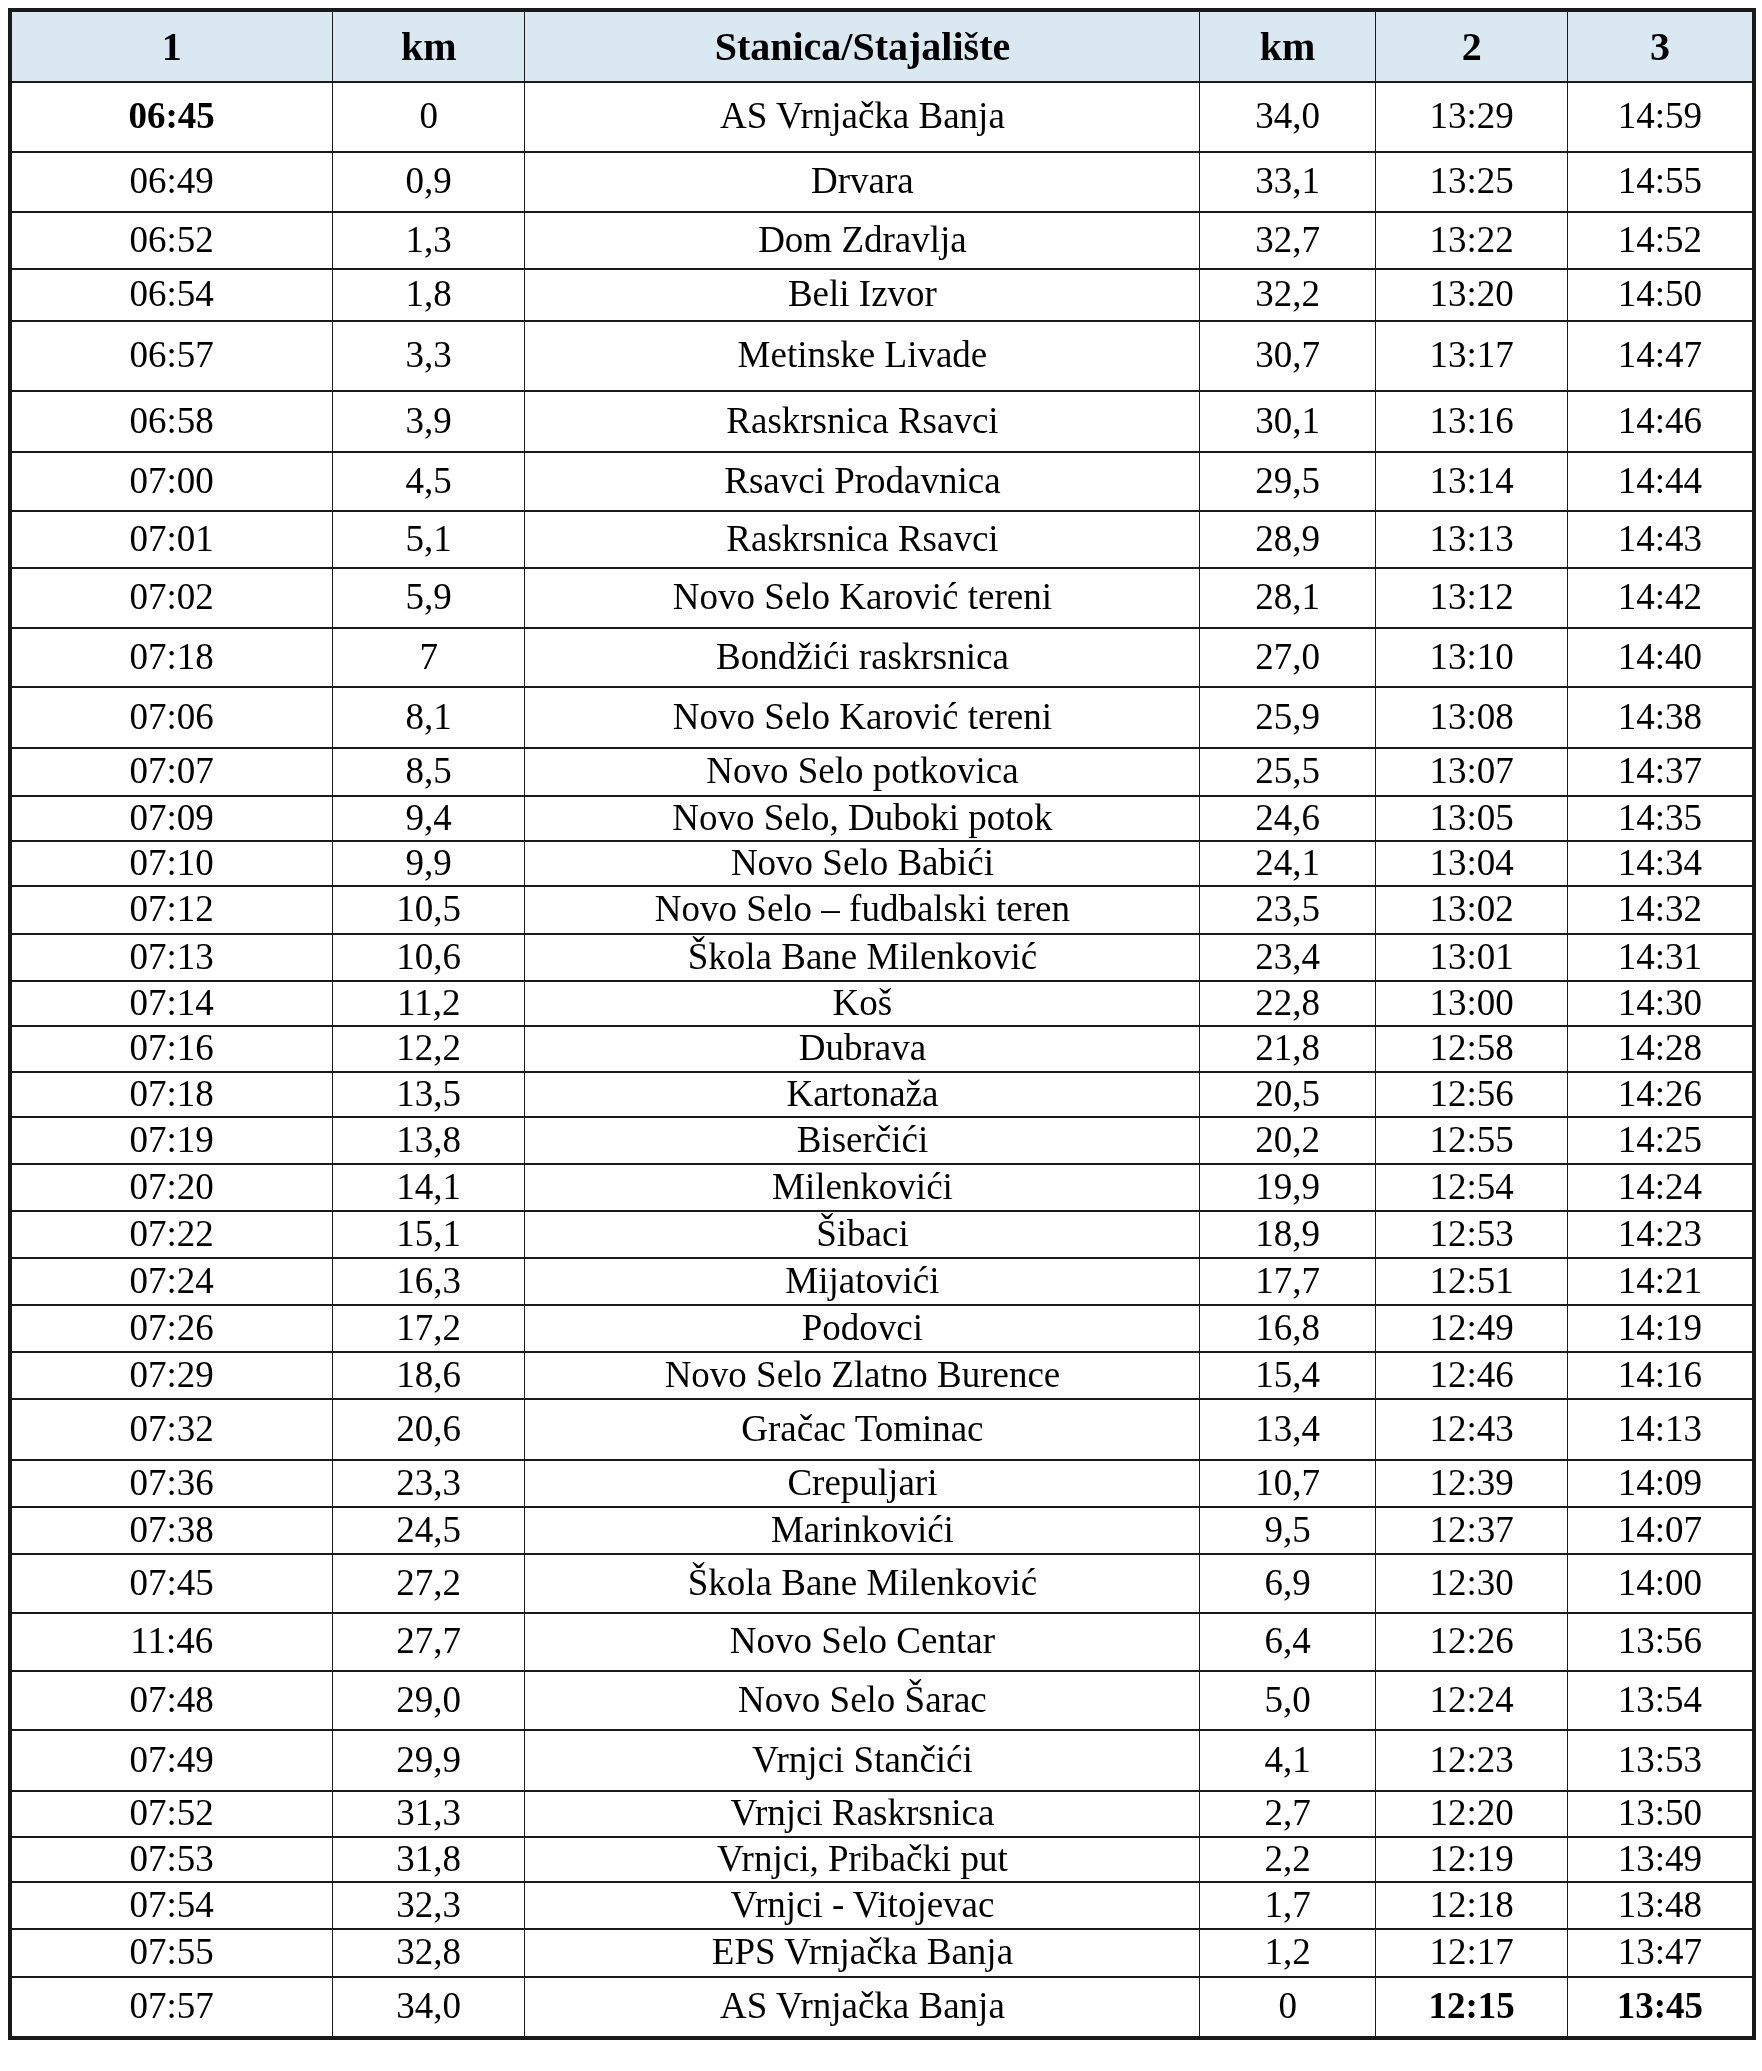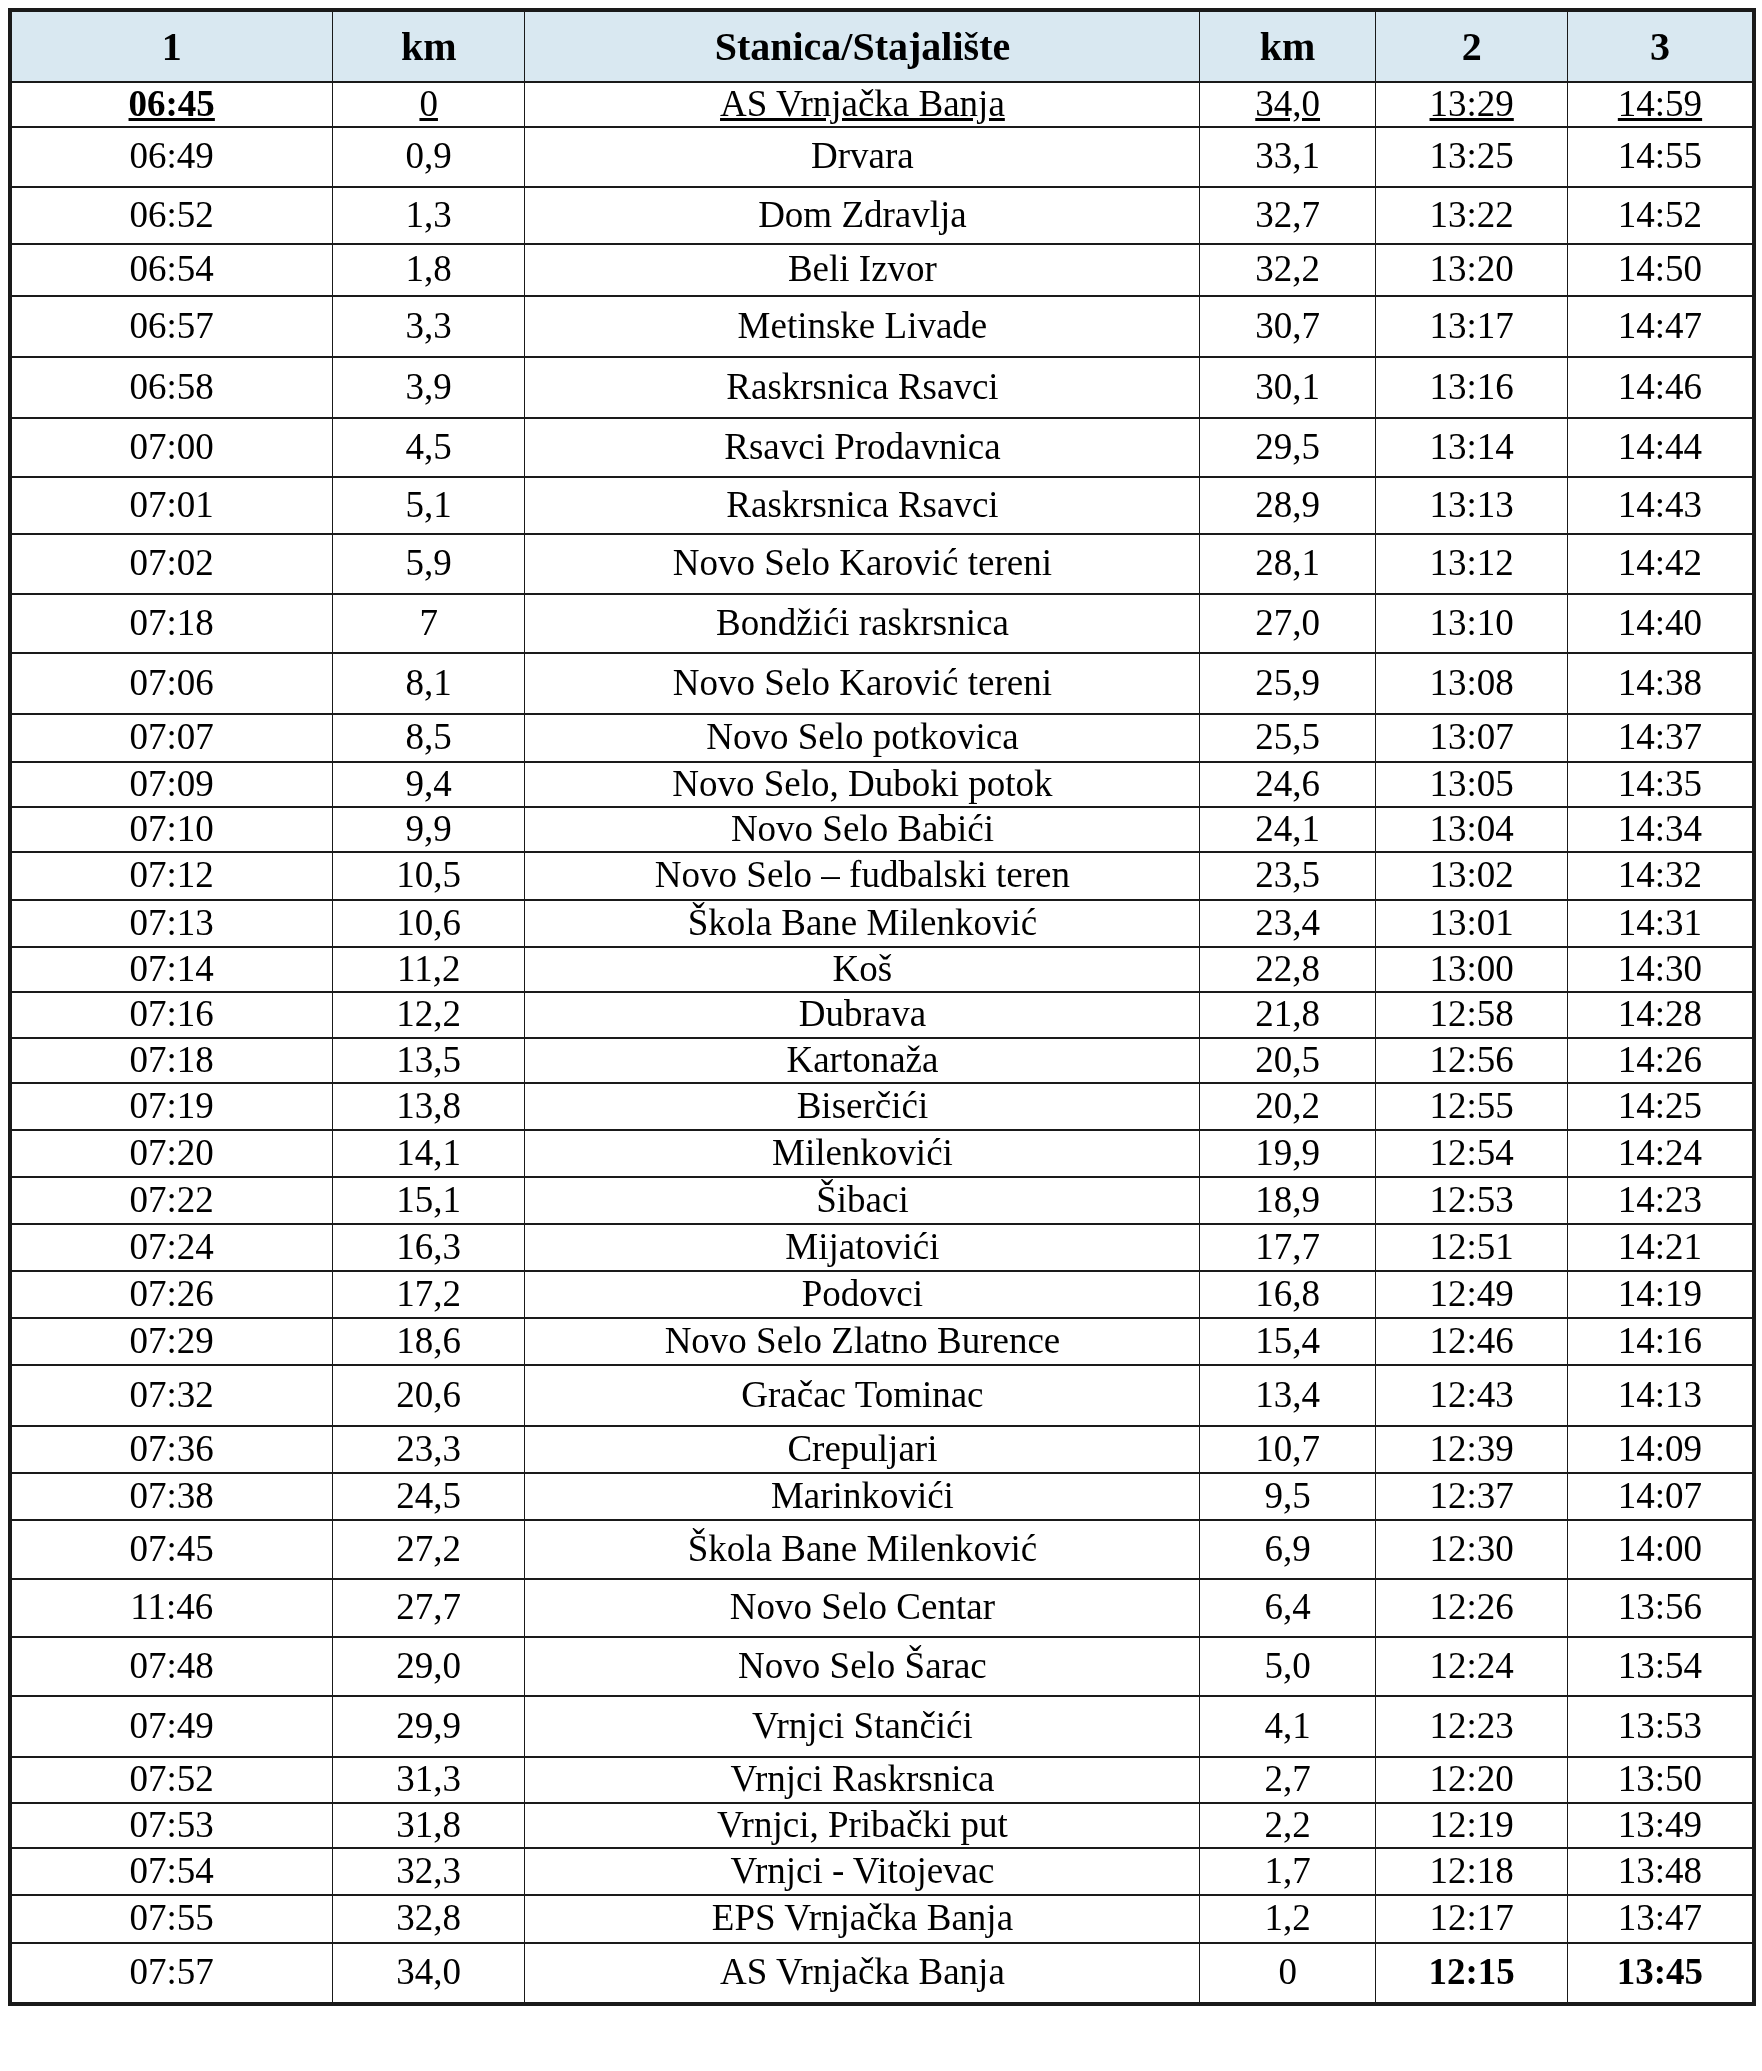--- a/index.html
+++ b/index.html
@@ -75,21 +75,21 @@
       <tr>
         <th>1</th>
         <th>km</th>
         <th>Stanica/Stajalište</th>
         <th>km</th>
         <th>2</th>
         <th>3</th>
       </tr>
     </thead>
     <tbody>
-        <tr style="height: 45px; text-decoration: underline;">
+        <tr style="height: 70px;">
           <td class="bold">06:45</td>
           <td>0</td>
           <td>AS Vrnjačka Banja</td>
           <td>34,0</td>
           <td>13:29</td>
           <td>14:59</td>
         </tr>
         <tr style="height: 60px;">
           <td>06:49</td>
           <td>0,9</td>
@@ -107,21 +107,21 @@
           <td>14:52</td>
         </tr>
         <tr style="height: 52px;">
           <td>06:54</td>
           <td>1,8</td>
           <td>Beli Izvor</td>
           <td>32,2</td>
           <td>13:20</td>
           <td>14:50</td>
         </tr>
-        <tr style="height: 61px; margin-top: 7px;">
+        <tr style="height: 70px; margin-top: 7px;">
           <td>06:57</td>
           <td>3,3</td>
           <td>Metinske Livade</td>
           <td>30,7</td>
           <td>13:17</td>
           <td>14:47</td>
         </tr>
         <tr style="height: 61px;">
           <td>06:58</td>
           <td>3,9</td>

